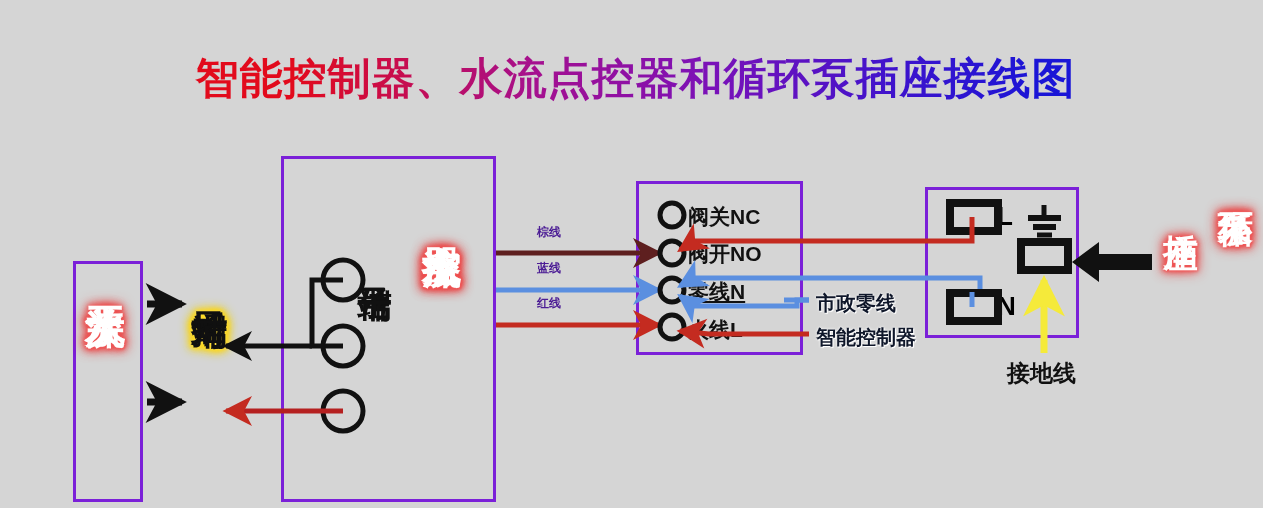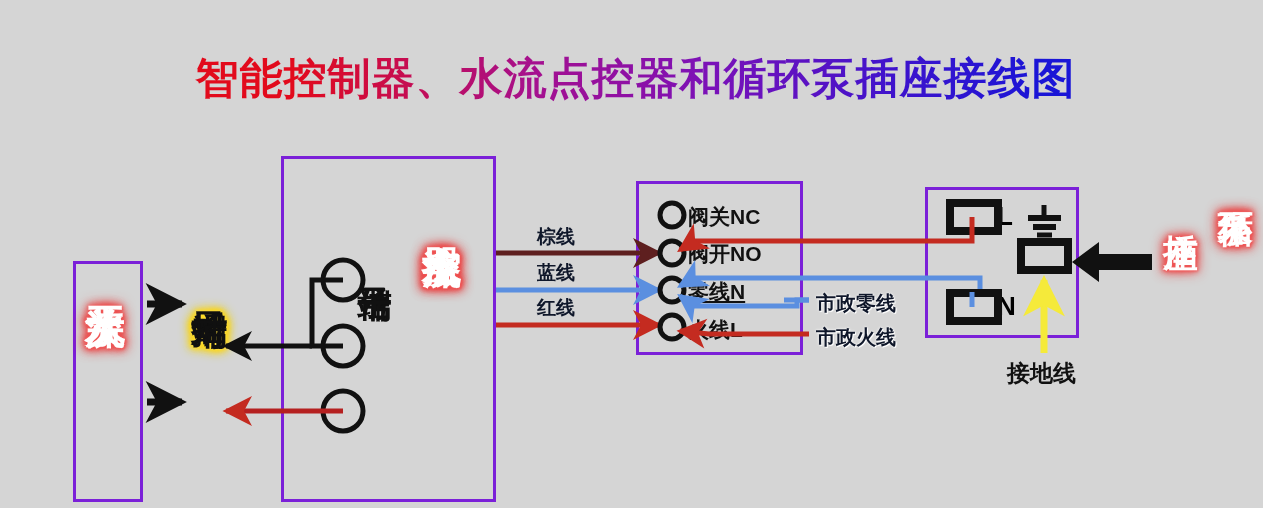--- a/index.html
+++ b/index.html
@@ -52,21 +52,21 @@
   .glow-yellow{
     color:#101010;
     text-shadow:
       0 0 2px #ffe24d, 0 0 5px #ffdb2e, 0 0 9px #ffd400,
       0 0 13px #ffd400;
   }
   .plain-black{color:#111;}
 
   
   .hlabel{position:absolute;font-weight:bold;white-space:nowrap;text-align:right;}
-  .wire-tag{color:#0f172a;font-size:19px;}
+  .wire-tag{color:#4c1d95;font-size:12px;}
   .term-tag{color:#111;font-size:21px;font-weight:bold;}
   .muni{color:#0f172a;font-size:20px;font-weight:bold;
         text-shadow:0 0 1px #fff,0 0 3px #fff,1px 1px 0 #fff;}
   .gnd-tag{color:#111;font-size:23px;font-weight:bold;}
   .ln-tag{color:#000;font-size:26px;font-weight:bold;}
 
   
   #wires{position:absolute;left:0;top:0;width:1263px;height:508px;}
 </style>
 </head>
@@ -99,21 +99,21 @@
   <div class="hlabel wire-tag" style="left:533px;top:196px;">棕线</div>
   <div class="hlabel wire-tag" style="left:533px;top:232px;">蓝线</div>
   <div class="hlabel wire-tag" style="left:533px;top:267px;">红线</div>
 
   <div class="hlabel term-tag" style="left:684px;top:175px;">阀关NC</div>
   <div class="hlabel term-tag" style="left:684px;top:212px;">阀开NO</div>
   <div class="hlabel term-tag" style="left:684px;top:250px;text-decoration:underline;">零线N</div>
   <div class="hlabel term-tag" style="left:684px;top:288px;">火线L</div>
 
   <div class="hlabel muni" style="left:812px;top:262px;">市政零线</div>
-  <div class="hlabel muni" style="left:812px;top:296px;">市政火线</div>
+  <div class="hlabel muni" style="left:812px;top:296px;">智能控制器</div>
 
   <div class="hlabel ln-tag" style="left:993px;top:173px;">L</div>
   <div class="hlabel ln-tag" style="left:993px;top:263px;">N</div>
 
   <div class="hlabel gnd-tag" style="left:1003px;top:330px;">接地线</div>
 
   <svg id="wires" viewBox="0 0 1263 508">
     <defs>
       <marker id="ar-black" markerWidth="7" markerHeight="7" refX="5.6" refY="3.5" orient="auto" markerUnits="strokeWidth">
         <path d="M0.4,0.5 L6.3,3.5 L0.4,6.5 L2.0,3.5 Z" fill="#111"></path>

